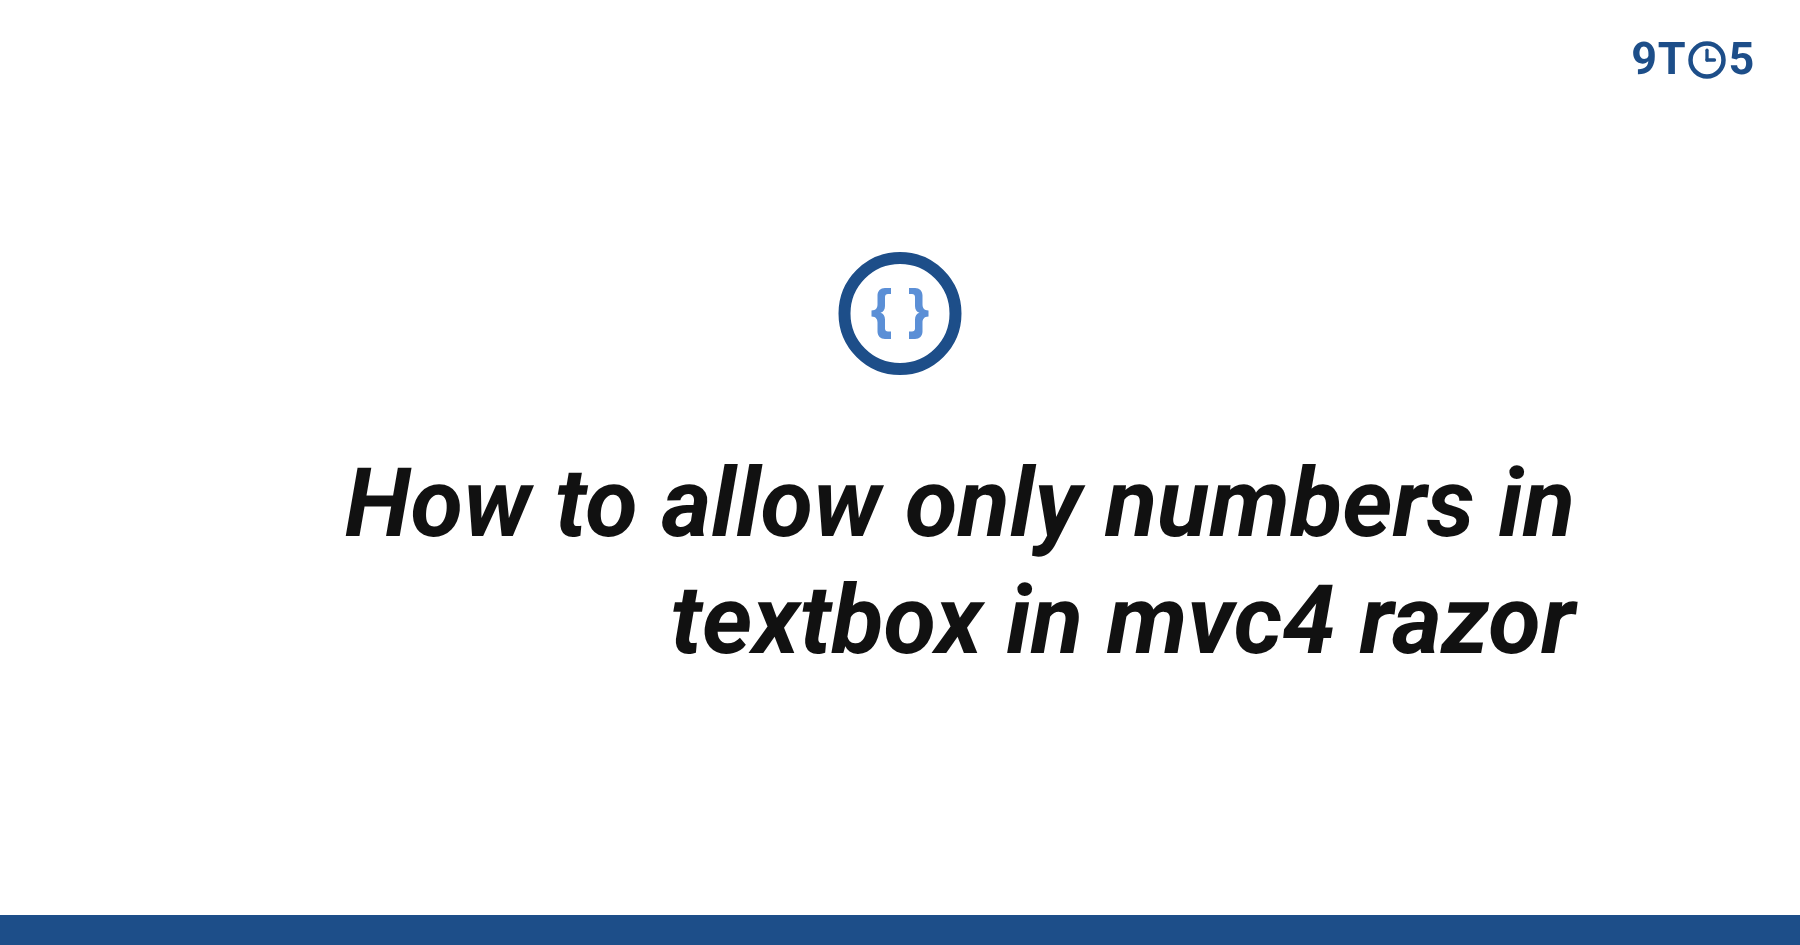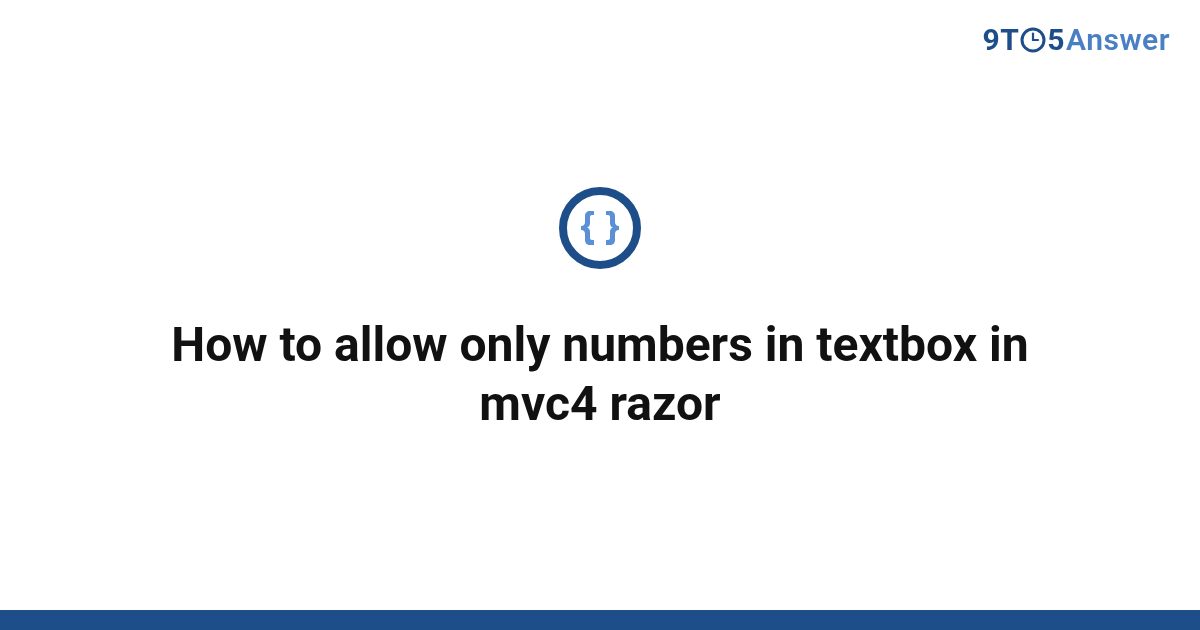--- a/index.html
+++ b/index.html
@@ -42,26 +42,27 @@
       justify-content: center;
       padding: 0 80px;
     }
     .badge {
       width: 84px;
       height: 84px;
       margin-bottom: 46px;
       margin-top: 10px;
     }
     .title {
-      font-size: 48px;
+      font-size: 64px;
       font-weight: 700;
       color: #111111;
-      text-align: center;
+      text-align: right;
       line-height: 1.22;
       max-width: 900px;
+      font-style: italic;
     }
     .footer-bar {
       position: absolute;
       left: 0;
       right: 0;
       bottom: 0;
       height: 20px;
       background: #1d4e89;
     }
   </style>
@@ -72,21 +73,20 @@
   <span class="nine">9</span>
   <span class="t">T</span>
   <span class="o-wrap">
     <svg viewBox="0 0 26 26" width="26" height="26">
       <circle cx="13" cy="13" r="11" fill="none" stroke="#1d4e89" stroke-width="3"></circle>
       <line x1="13" y1="13" x2="13" y2="6.5" stroke="#1d4e89" stroke-width="2.2" stroke-linecap="round"></line>
       <line x1="13" y1="13" x2="18" y2="13" stroke="#1d4e89" stroke-width="2.2" stroke-linecap="round"></line>
     </svg>
   </span>
   <span class="five">5</span>
-  <span class="answer">Answer</span>
 </div>
 
 <div class="center">
   <div class="badge">
     <svg viewBox="0 0 84 84" width="84" height="84">
       <circle cx="42" cy="42" r="37" fill="none" stroke="#1d4e89" stroke-width="8"></circle>
       <g fill="#5b8fd6">
         <path d="M36 25
                  h-4
                  c-3 0 -5 2 -5 5

